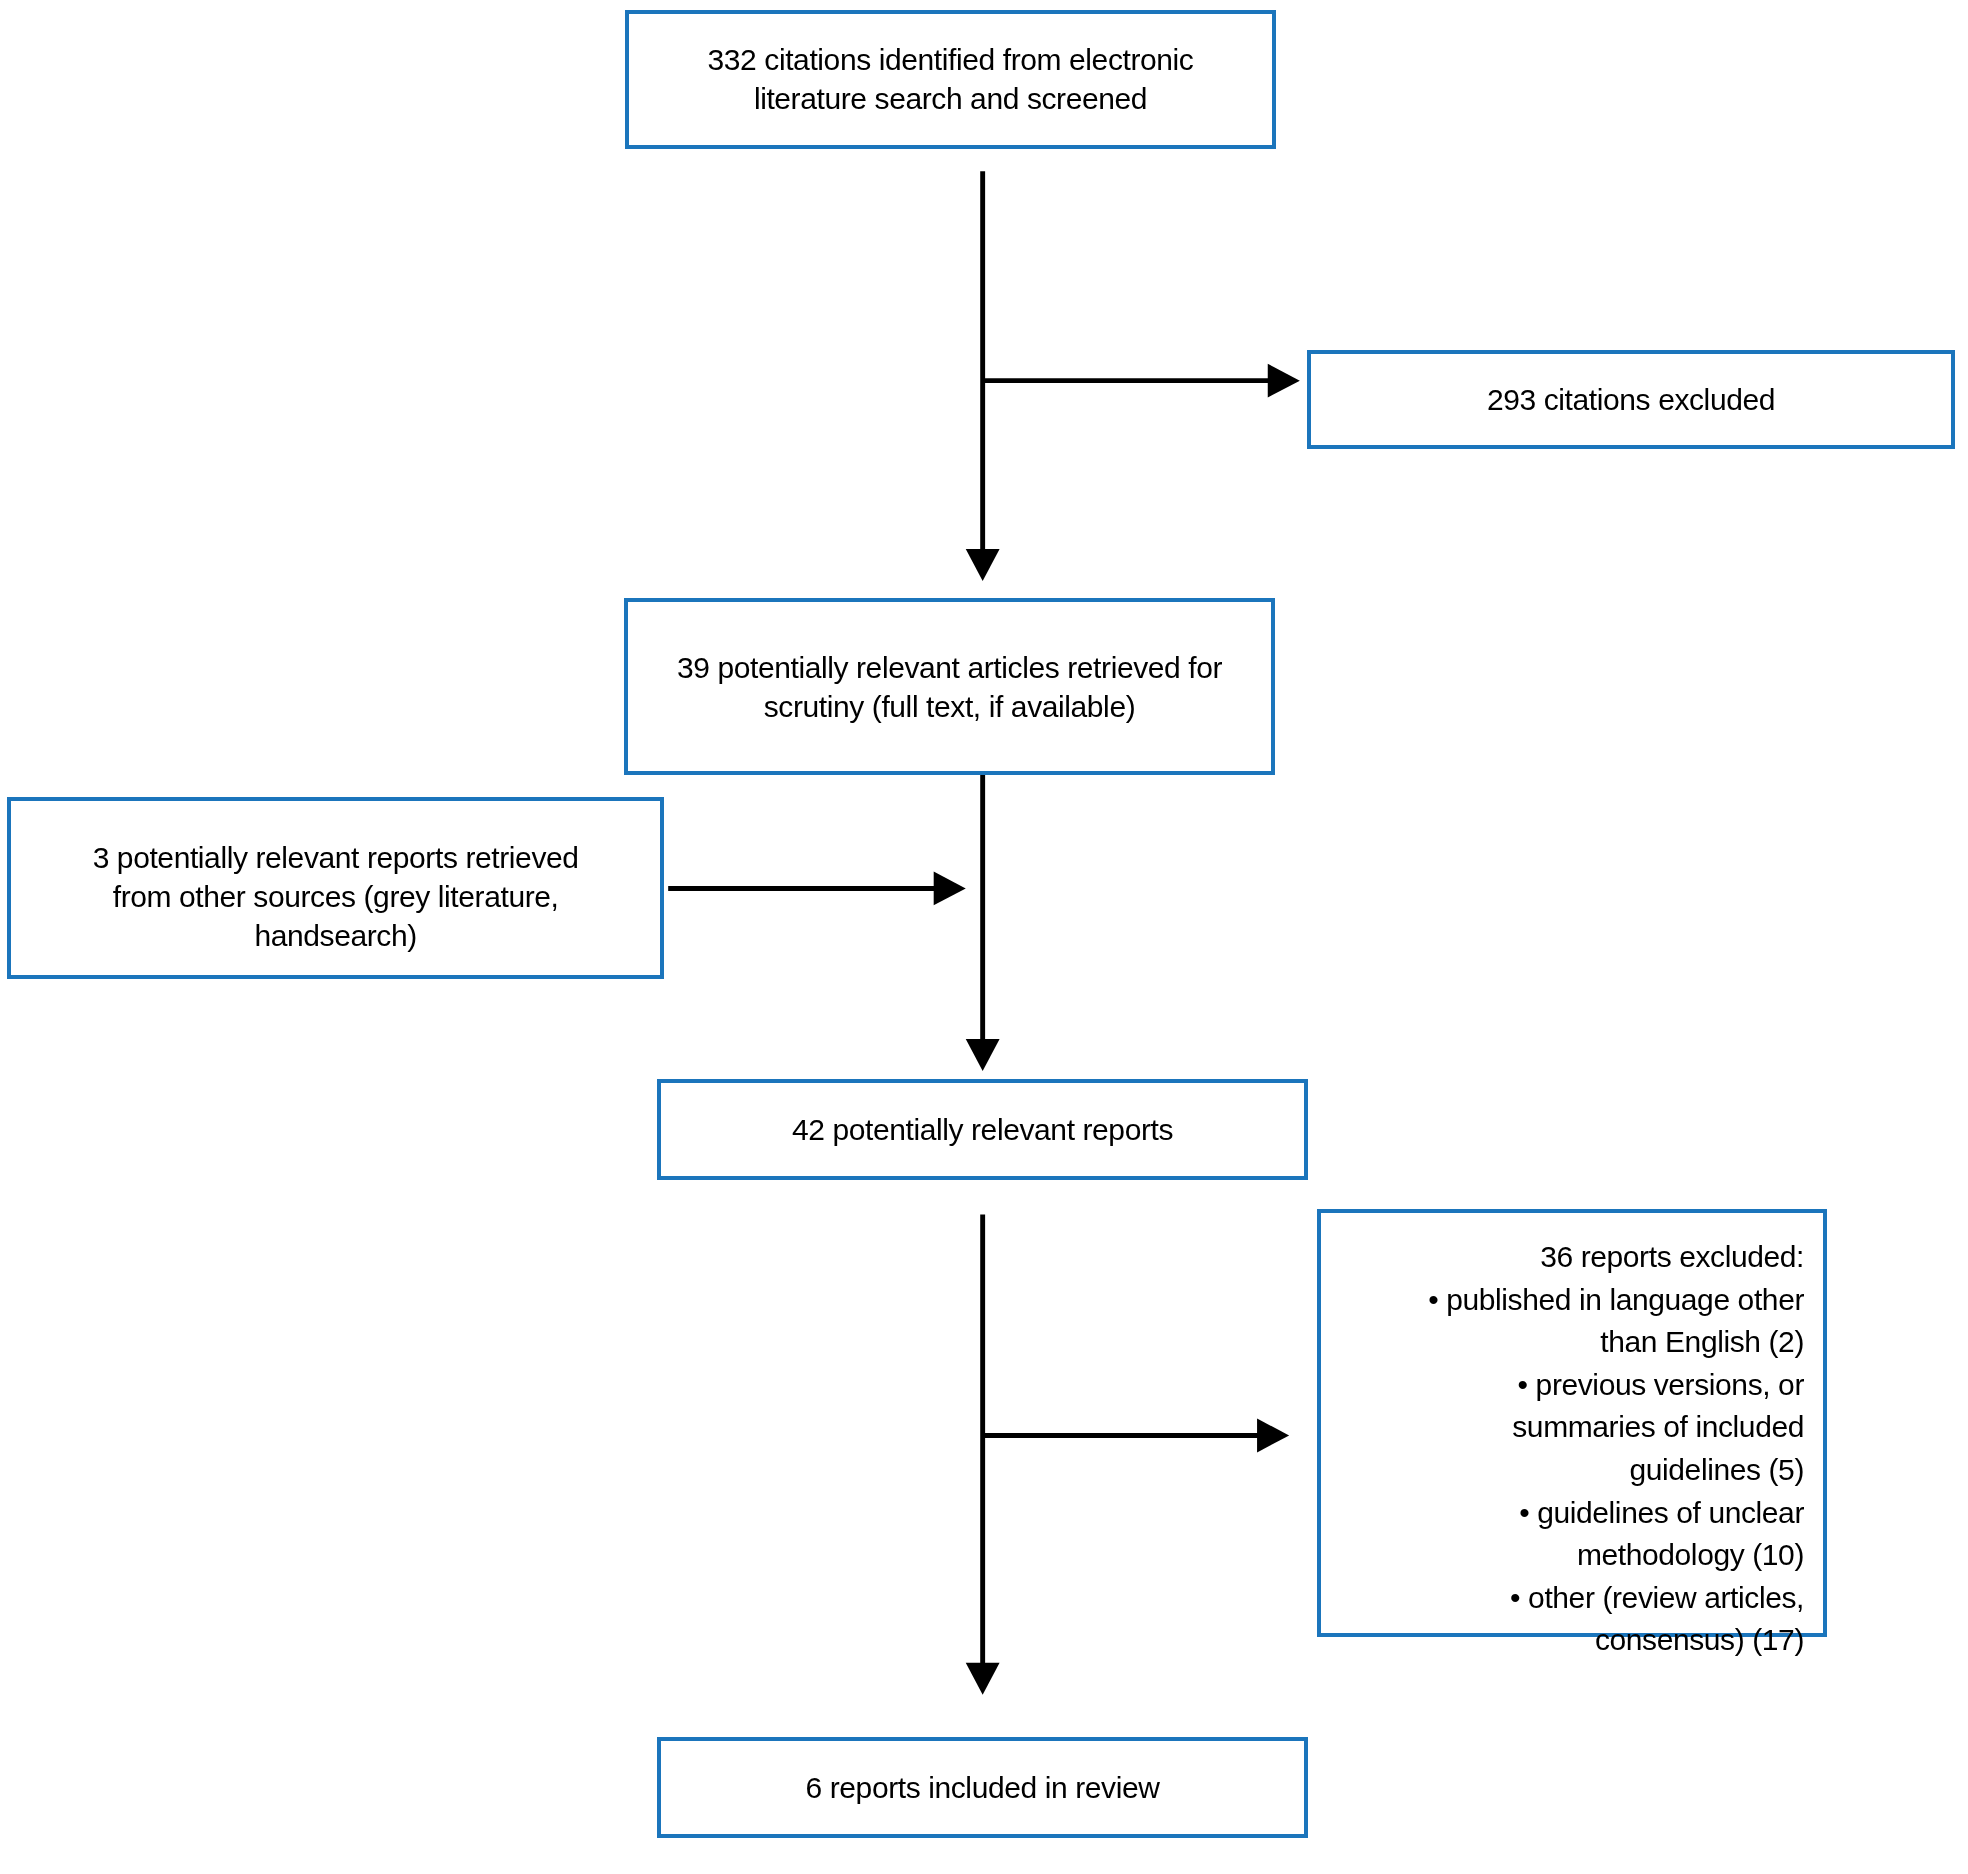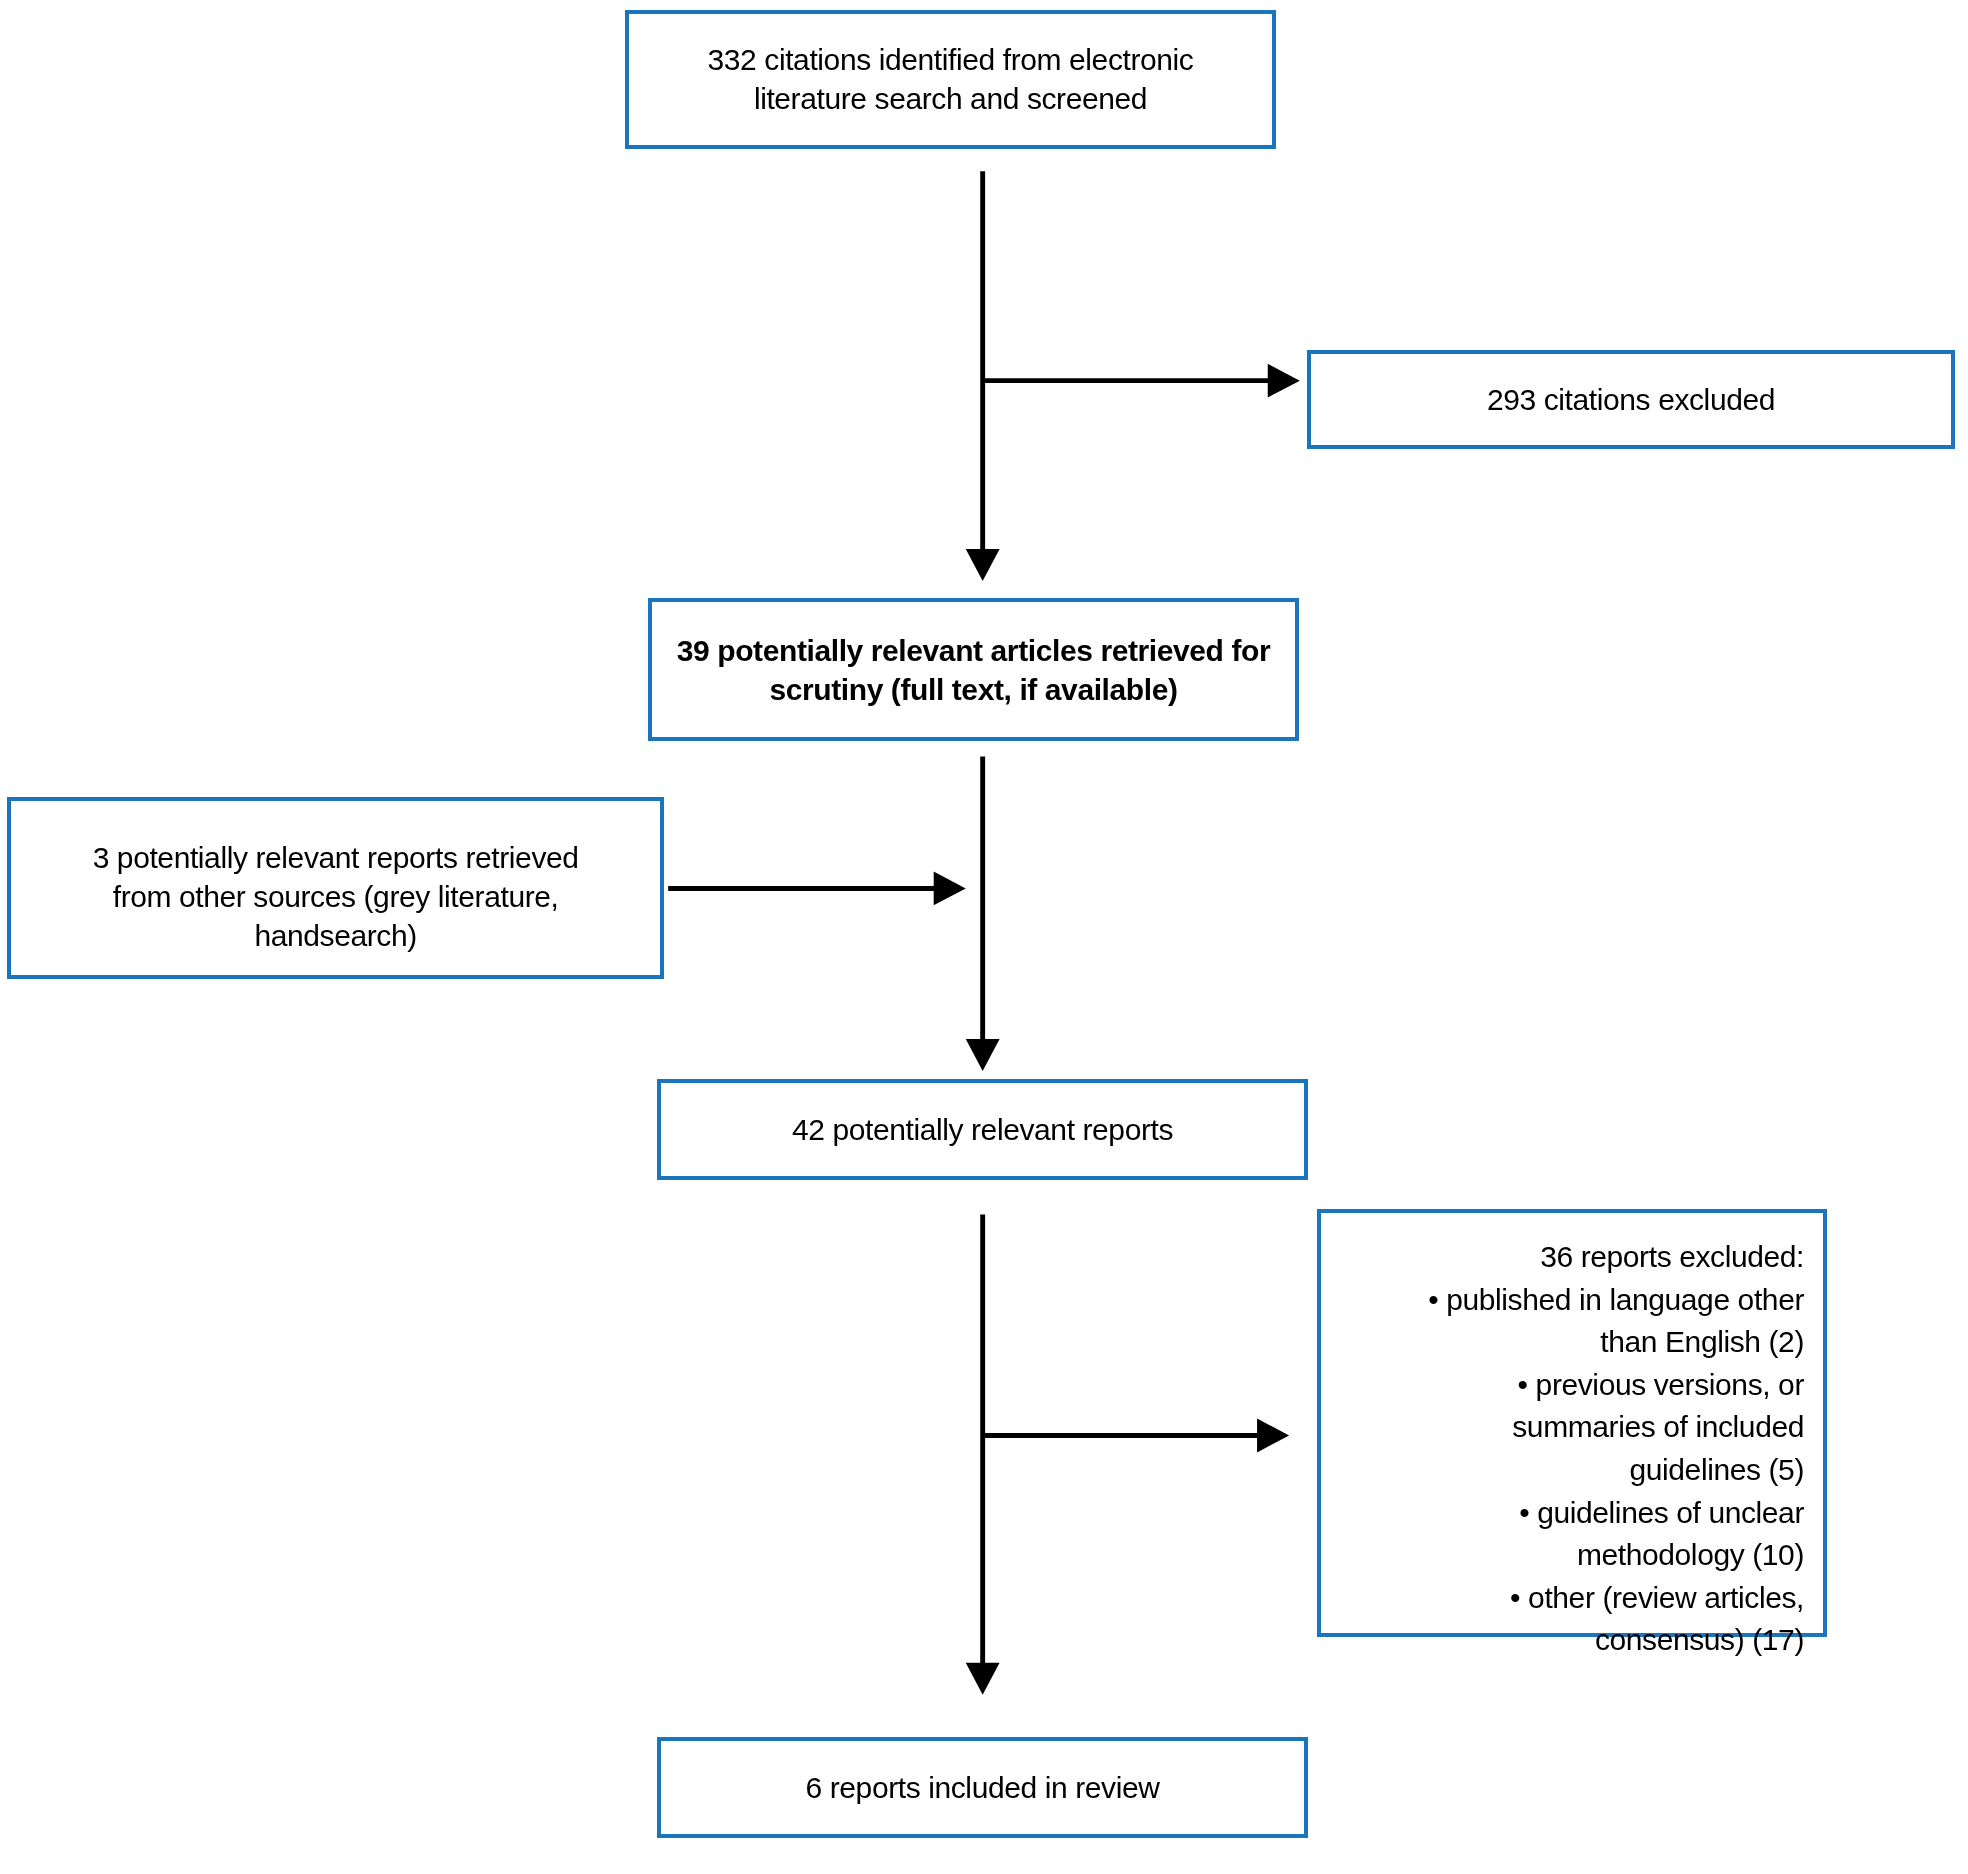--- a/index.html
+++ b/index.html
@@ -25,21 +25,21 @@
     position: absolute;
     border: 4.5px solid var(--border);
     background: var(--bg);
     display: flex;
     align-items: center;
     justify-content: center;
     text-align: center;
   }
   .box-a { left: 625px; top: 9.8px;   width: 651px; height: 139px; }
   .box-b { left: 1307px; top: 326px; width: 648px; height: 99px; margin-top: 24px; }
-  .box-c { left: 648px; top: 598px;  width: 651px; height: 143px; font-weight: bold; }
+  .box-c { left: 624px; top: 598px;  width: 651px; height: 177px; }
   .box-d { left: 7.1px;   top: 797px;  width: 657px; height: 182px; }
   .box-e { left: 657px; top: 1079px; width: 651px; height: 101px; }
   .box-g { left: 657px; top: 1737px; width: 651px; height: 101px; }
 
   .box-a .txt { max-width: 606px; }
   .box-c .txt { max-width: 617px; }
   .box-d .txt { max-width: 499px; margin-top: 17px; }
 
   .box-f {
     left: 1317px; top: 1209px; width: 510px; height: 428px;

